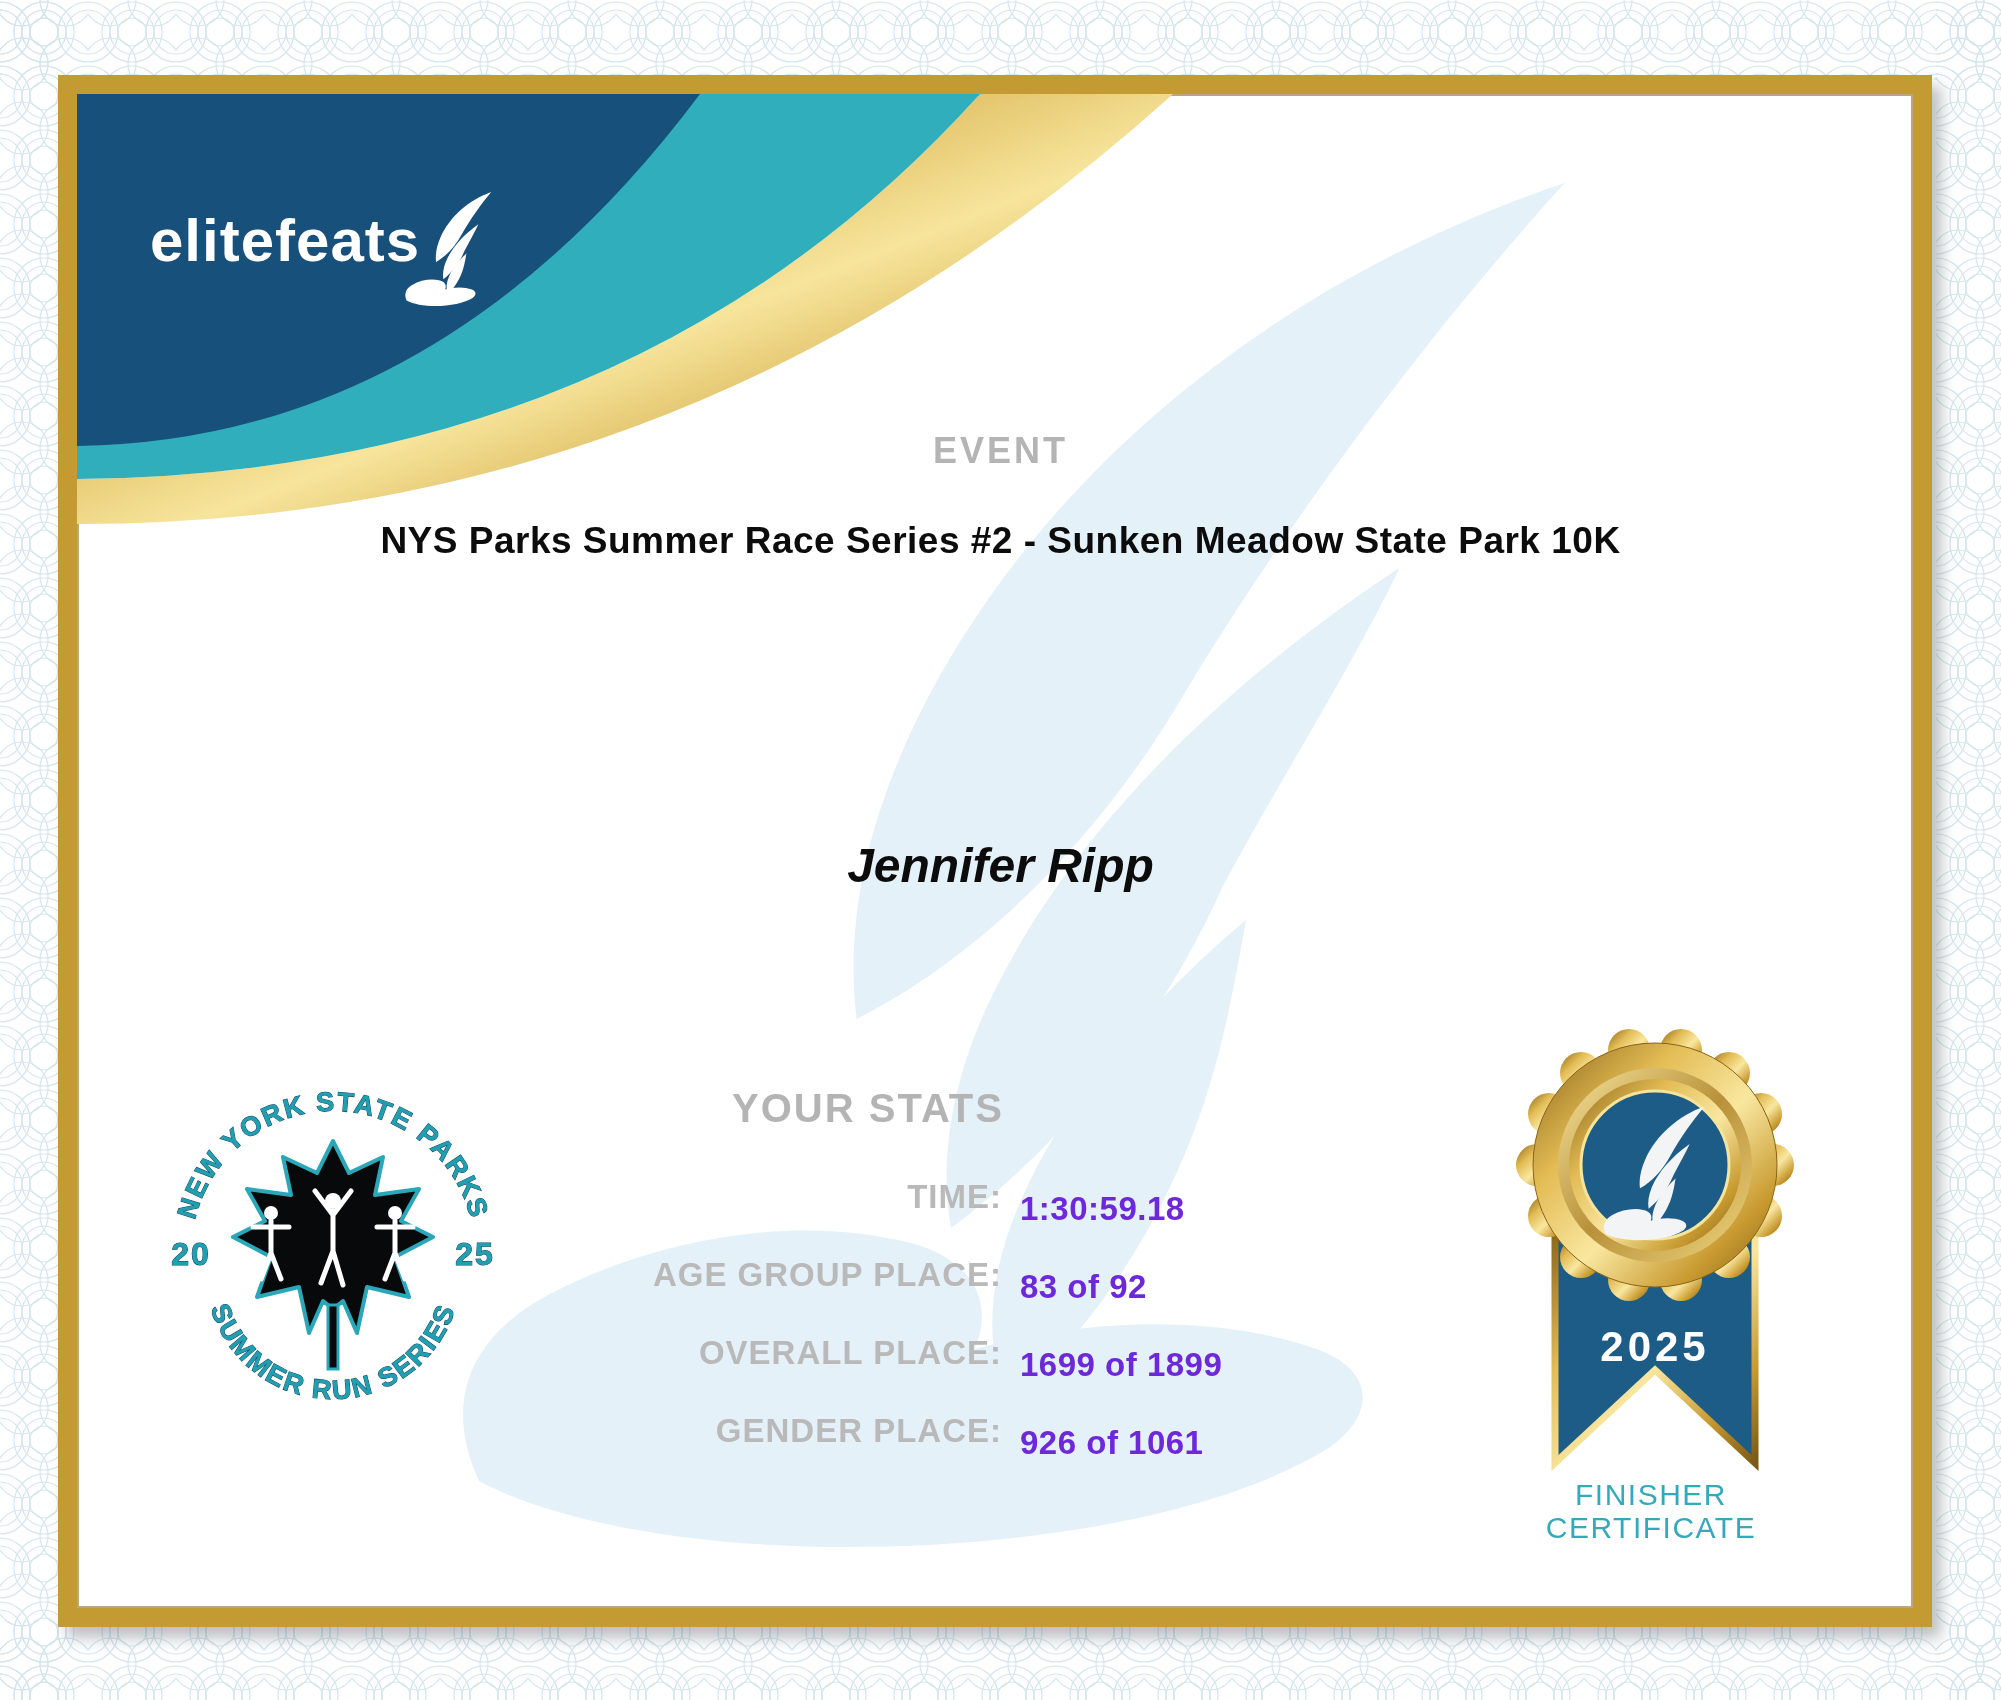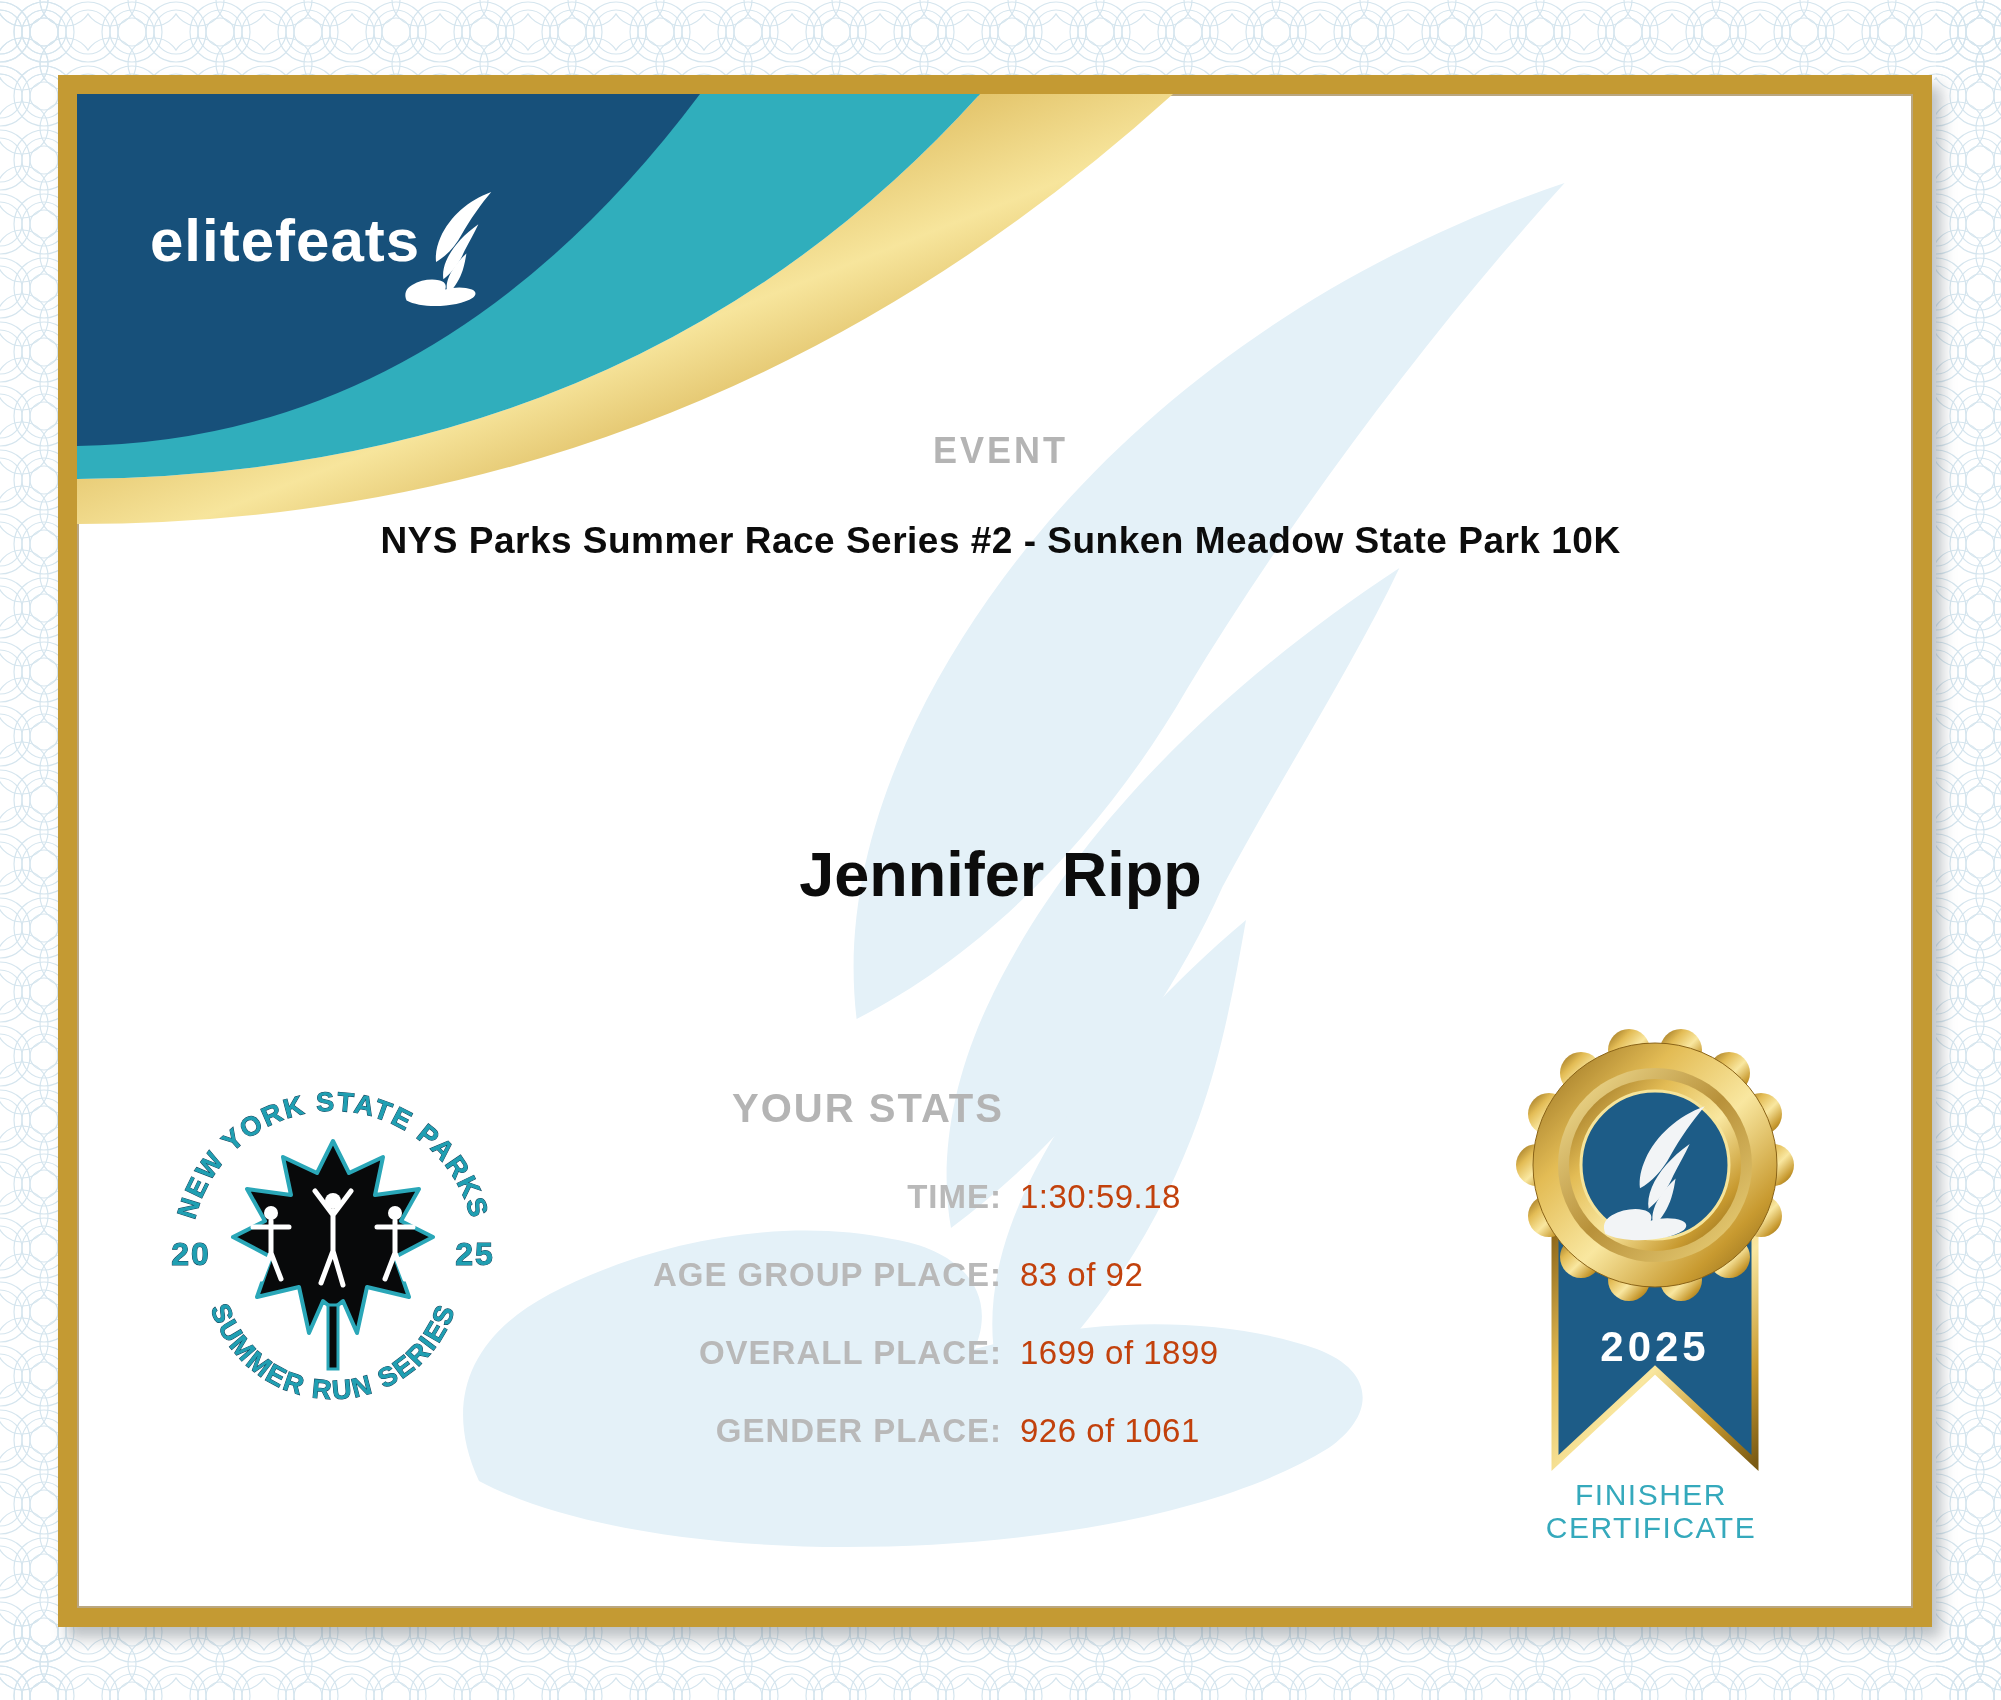--- a/index.html
+++ b/index.html
@@ -20,29 +20,29 @@
   .wordmark{
     position:absolute;left:150px;top:206px;
     font-size:60px;font-weight:bold;color:#ffffff;letter-spacing:1px;
   }
   
   .cline{position:absolute;left:0;width:2001px;text-align:center;}
   .muted{color:#b4b4b4;font-weight:bold;}
   .event-label{top:430px;font-size:36px;letter-spacing:3px;}
   .event-name{top:520px;font-size:37px;font-weight:bold;color:#0c0c0c;letter-spacing:.5px;}
   .award-label{top:762px;font-size:40px;letter-spacing:2px;}
-  .recipient{top:838px;font-size:63px;font-weight:bold;color:#0c0c0c;}
+  .recipient{top:838px;font-size:48px;font-weight:bold;color:#0c0c0c;font-style:italic;}
   .distance{top:930px;font-size:46px;color:#1a1a1a;}
   .stats-label{position:absolute;left:668px;top:1086px;width:400px;text-align:center;
     font-size:40px;letter-spacing:2px;}
   
   .stat-row{position:absolute;left:0;width:2001px;height:42px;font-size:33px;line-height:42px;}
   .stat-row .lab{position:absolute;left:0;width:1002px;text-align:right;
     color:#b9b9b9;font-weight:bold;letter-spacing:1px;}
-  .stat-row .val{position:absolute;left:1020px;color:#c2410c;font-weight:normal;letter-spacing:.5px;}
+  .stat-row .val{position:absolute;left:1020px;color:#6d28d9;font-weight:bold;letter-spacing:.5px;margin-top:12px;}
   .row-time{top:1176px;} .row-age{top:1254px;} .row-overall{top:1332px;} .row-gender{top:1410px;}
   
   .badge-caption{
     position:absolute;left:1451px;top:1478px;width:400px;text-align:center;
     color:#35a9bc;font-weight:normal;font-size:30px;line-height:33px;letter-spacing:1.5px;
   }
 </style>
 </head>
 <body>
 

